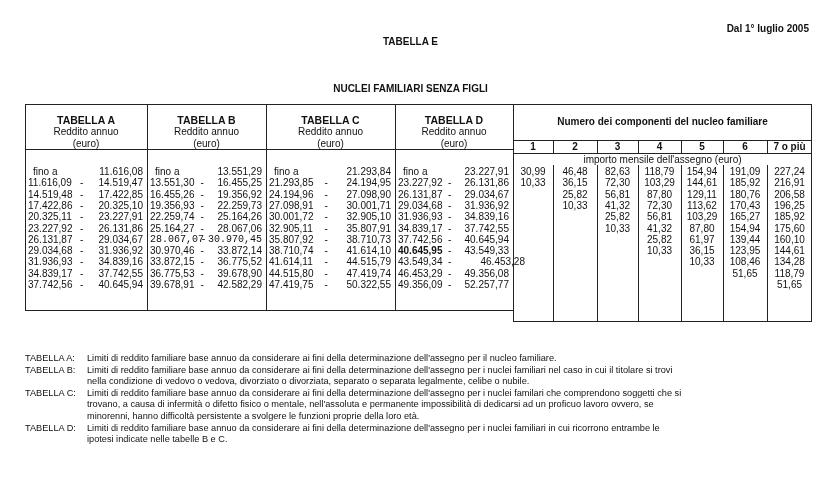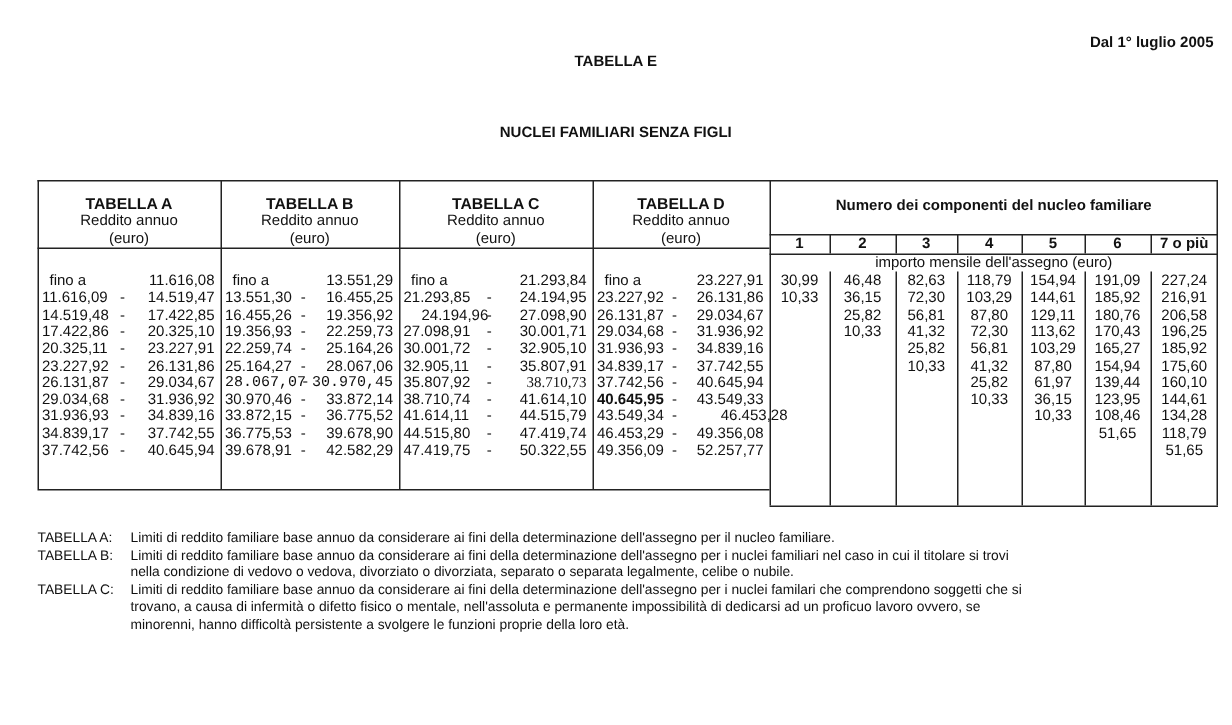--- a/index.html
+++ b/index.html
@@ -4,21 +4,21 @@
 <style>
   html, body { margin:0; padding:0; background:#ffffff; }
   body { width:821px; height:483px; position:relative; overflow:hidden;
          font-family:"Liberation Sans", sans-serif; color:#111; }
   .abs { position:absolute; }
   #date { top:23px; right:12px; font-size:10px; font-weight:bold; }
   #title-e { top:36px; left:0; width:821px; text-align:center; font-size:10px; font-weight:bold; }
   #subtitle { top:83px; left:0; width:821px; text-align:center; font-size:10px; font-weight:bold; }
 
   
-  #tbl { left:25px; top:120px; width:787px; height:217px; }
+  #tbl { left:25px; top:104px; width:787px; height:217px; }
   .line { position:absolute; background:#222; }
   .hdr-block { position:absolute; top:0; height:45px; text-align:center; font-size:10px; line-height:12px; padding-top:10px; box-sizing:border-box; }
   .hdr-block .t { font-weight:bold; font-size:10.5px; }
   .num-hdr { position:absolute; top:0; left:488px; width:299px; height:36px; text-align:center;
              font-weight:bold; font-size:10px; line-height:36px; }
   .colnum { position:absolute; top:37px; height:12px; text-align:center; font-weight:bold; font-size:10px; line-height:12px; }
   .importo { position:absolute; top:50px; left:488px; width:299px; text-align:center; font-size:10px; line-height:11px; }
 
   .range-row { position:absolute; font-size:10px; line-height:11.3px; height:11.3px; }
   .range-row span { position:absolute; top:0; }
@@ -186,21 +186,21 @@
     <div class="range-row" style="left:241px;width:129px;top:62px;">
       <span style="left: 8px;">fino a</span>
       <span style="right: 4px;">21.293,84</span>
     </div>
     <div class="range-row" style="left:241px;width:129px;top:73.3px;">
       <span style="left: 3px;">21.293,85</span>
       <span style="left: 58.5px;">-</span>
       <span style="right: 4px;">24.194,95</span>
     </div>
     <div class="range-row" style="left:241px;width:129px;top:84.6px;">
-      <span style="left: 3px; margin-left: 12px;">24.194,96</span>
+      <span style="left: 3px;">24.194,96</span>
       <span style="left: 58.5px;">-</span>
       <span style="right: 4px;">27.098,90</span>
     </div>
     <div class="range-row" style="left:241px;width:129px;top:95.9px;">
       <span style="left: 3px;">27.098,91</span>
       <span style="left: 58.5px;">-</span>
       <span style="right: 4px;">30.001,71</span>
     </div>
     <div class="range-row" style="left:241px;width:129px;top:107.2px;">
       <span style="left: 3px;">30.001,72</span>
@@ -208,21 +208,21 @@
       <span style="right: 4px;">32.905,10</span>
     </div>
     <div class="range-row" style="left:241px;width:129px;top:118.5px;">
       <span style="left: 3px;">32.905,11</span>
       <span style="left: 58.5px;">-</span>
       <span style="right: 4px;">35.807,91</span>
     </div>
     <div class="range-row" style="left:241px;width:129px;top:129.8px;">
       <span style="left: 3px;">35.807,92</span>
       <span style="left: 58.5px;">-</span>
-      <span style="right: 4px; font-family: Liberation Serif, serif;">38.710,73</span>
+      <span style="right: 4px;">38.710,73</span>
     </div>
     <div class="range-row" style="left:241px;width:129px;top:141.10000000000002px;">
       <span style="left: 3px;">38.710,74</span>
       <span style="left: 58.5px;">-</span>
       <span style="right: 4px;">41.614,10</span>
     </div>
     <div class="range-row" style="left:241px;width:129px;top:152.4px;">
       <span style="left: 3px;">41.614,11</span>
       <span style="left: 58.5px;">-</span>
       <span style="right: 4px;">44.515,79</span>
@@ -366,13 +366,18 @@
       <div class="lbl">TABELLA B:</div>
       <div class="txt" style="top: 0px;">Limiti di reddito familiare base annuo da considerare ai fini della determinazione dell'assegno per i nuclei familiari nel caso in cui il titolare si trovi</div>
       <div class="txt" style="top: 11.6px;">nella condizione di vedovo o vedova, divorziato o divorziata, separato o separata legalmente, celibe o nubile.</div>
     </div>
     <div class="note" style="left: 0px; top: 34.8px; width: 790px; height: 34.8px;">
       <div class="lbl">TABELLA C:</div>
       <div class="txt" style="top: 0px;">Limiti di reddito familiare base annuo da considerare ai fini della determinazione dell'assegno per i nuclei familari che comprendono soggetti che si</div>
       <div class="txt" style="top: 11.6px;">trovano, a causa di infermità o difetto fisico o mentale, nell'assoluta e permanente impossibilità di dedicarsi ad un proficuo lavoro ovvero, se</div>
       <div class="txt" style="top: 23.2px;">minorenni, hanno difficoltà persistente a svolgere le funzioni proprie della loro età.</div>
     </div>
+    <div class="note" style="left: 0px; top: 69.6px; width: 790px; height: 23.2px;">
+      <div class="lbl">TABELLA D:</div>
+      <div class="txt" style="top: 0px;">Limiti di reddito familiare base annuo da considerare ai fini della determinazione dell'assegno per i nuclei familiari in cui ricorrono entrambe le</div>
+      <div class="txt" style="top: 11.6px;">ipotesi indicate nelle tabelle B e C.</div>
+    </div>
   </div>
 
 </body></html>

